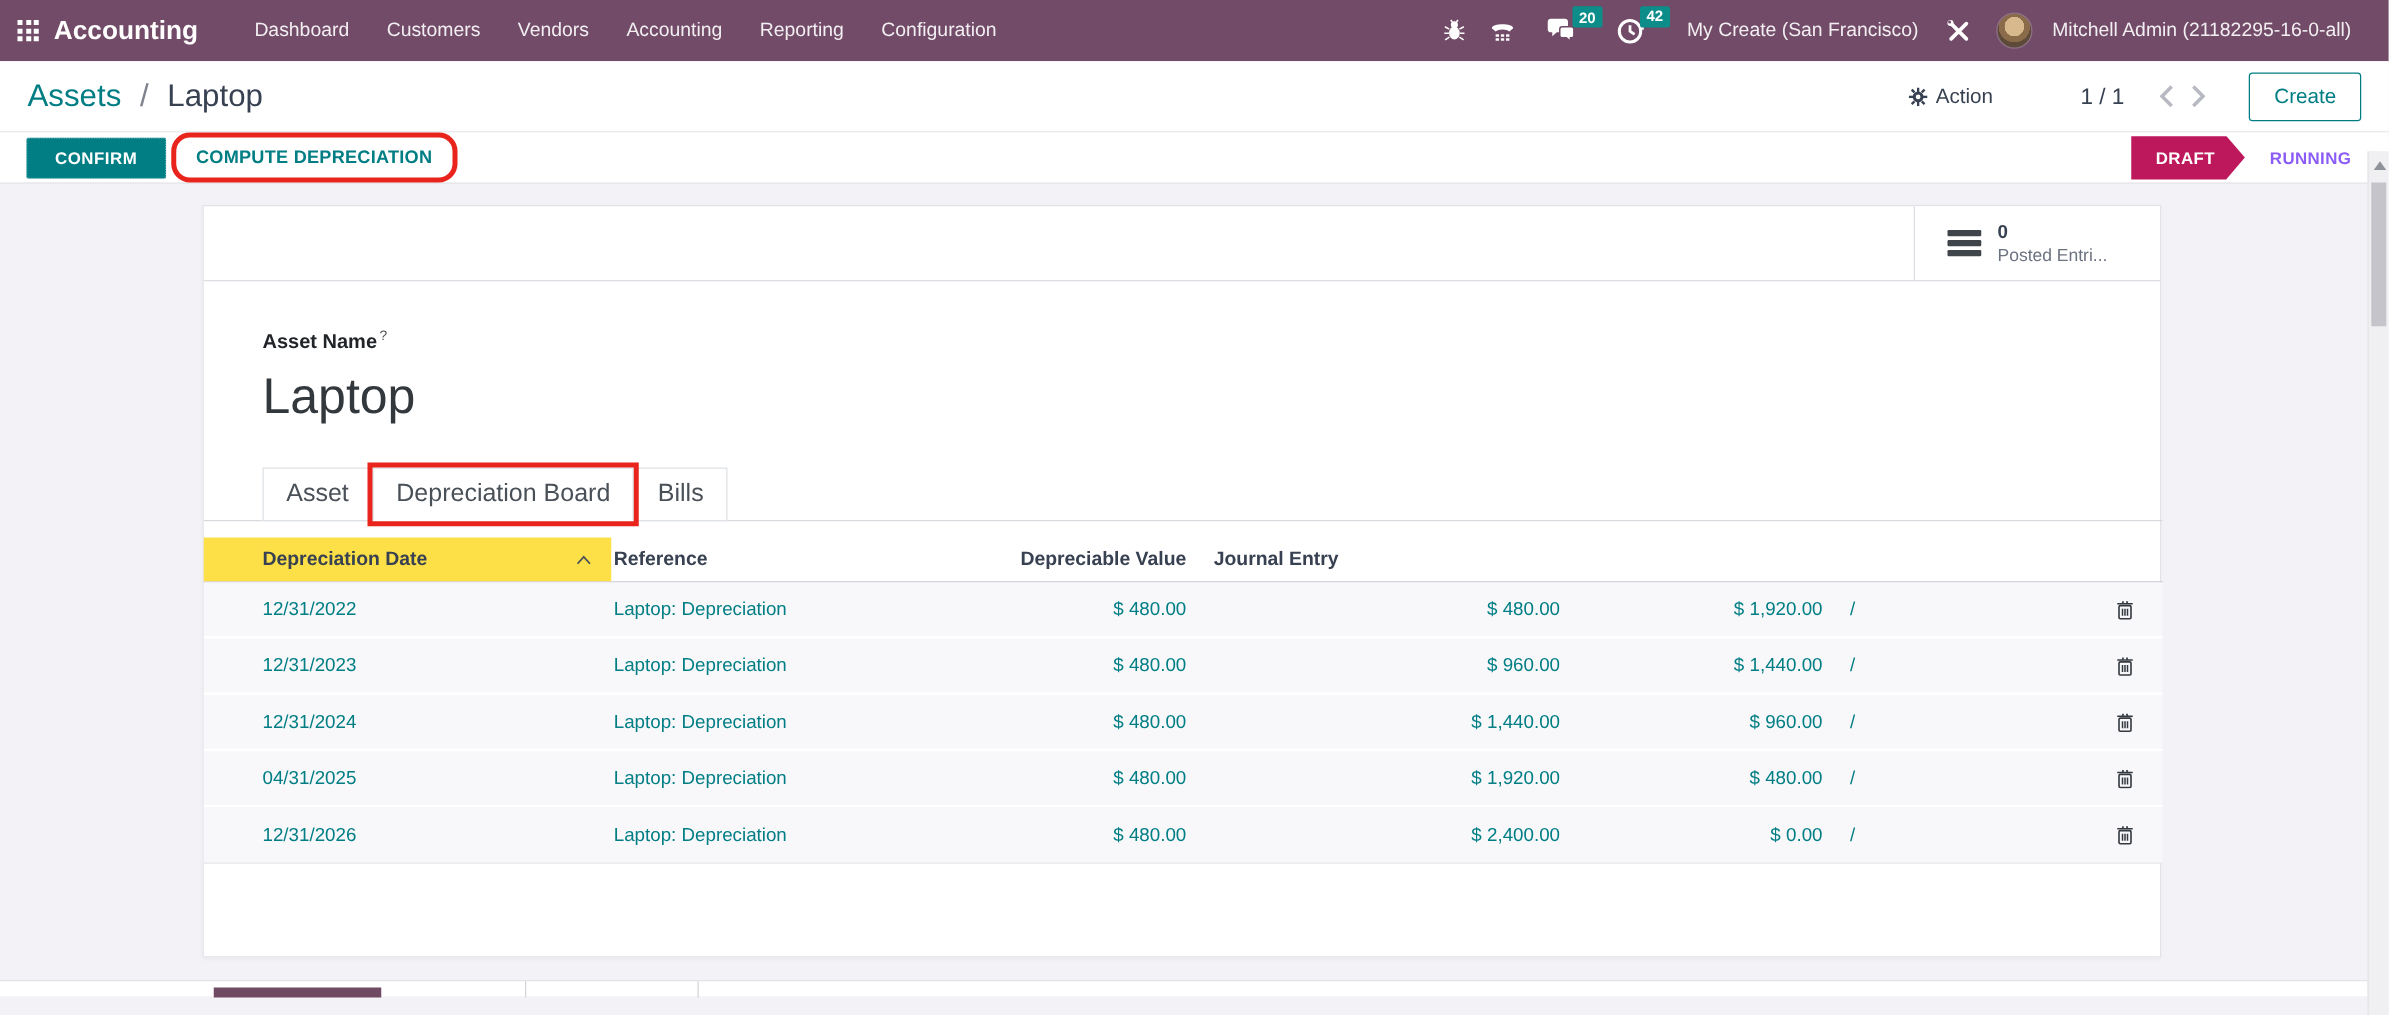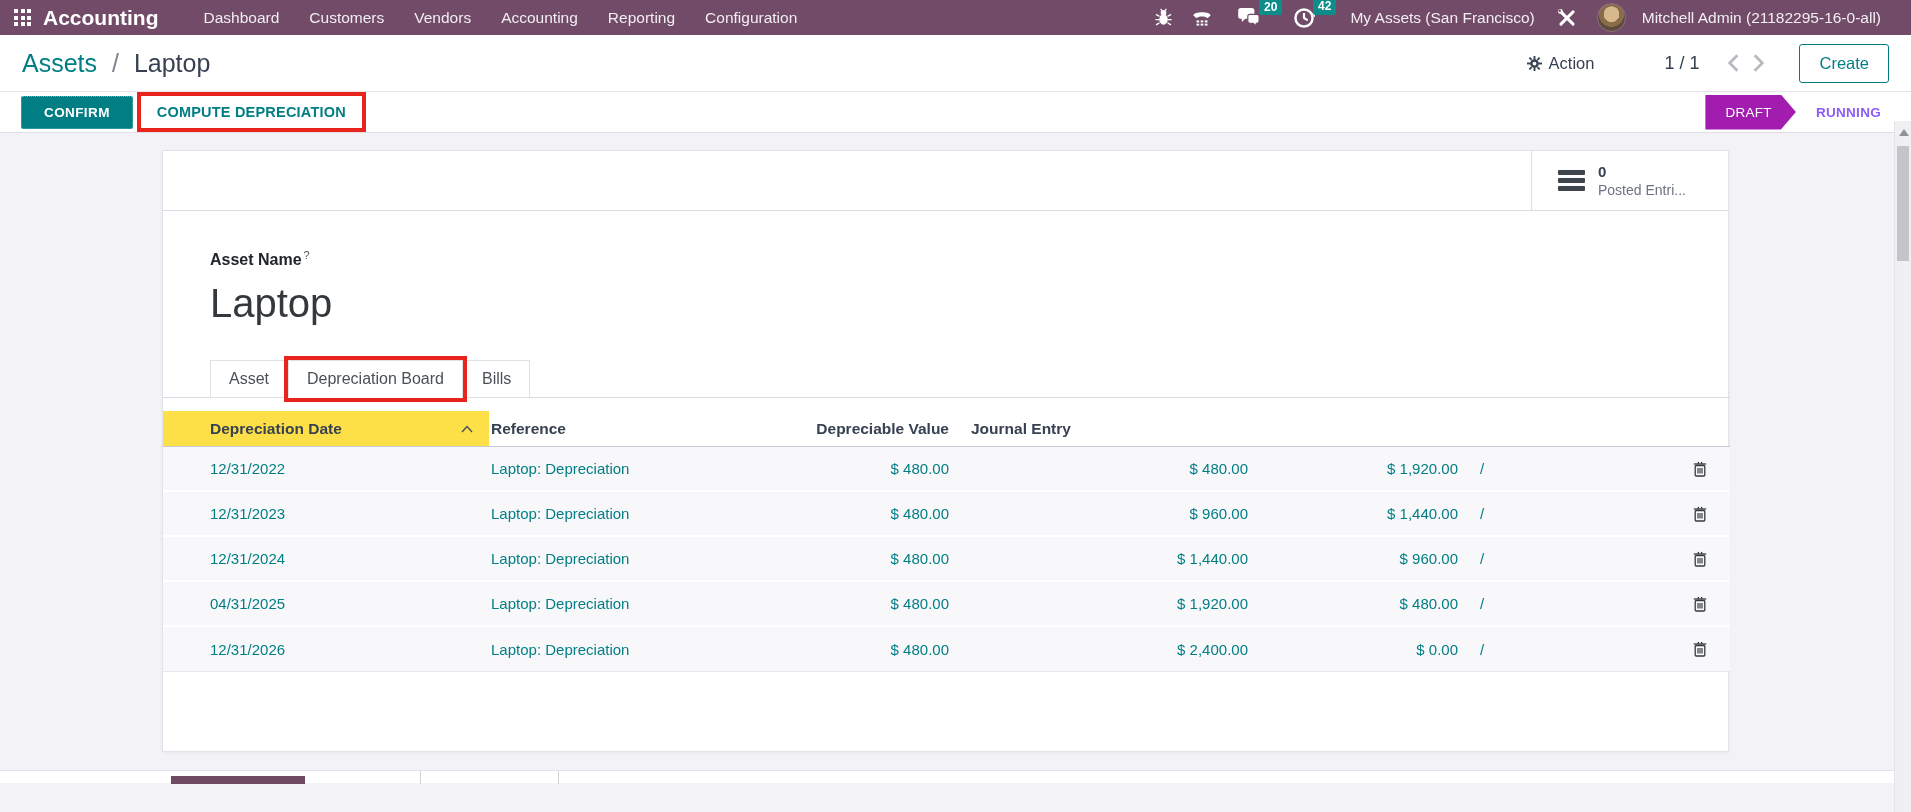--- a/index.html
+++ b/index.html
@@ -5,21 +5,21 @@
   * { box-sizing: border-box; }
   html,body { margin:0; padding:0; }
   body {
     width:1911px; height:812px; overflow:hidden;
     font-family:"Liberation Sans", sans-serif;
     background:#f3f3f7; color:#374151; position:relative;
   }
 
   
   .navbar {
-    height:35px; background:#714B67; color:#fff;
+    height:49px; background:#714B67; color:#fff;
     display:flex; align-items:center; padding:0 18px 0 14px;
   }
   .apps-icon { display:grid; grid-template-columns:repeat(3,4px); grid-gap:2.5px; margin-right:12px; cursor:pointer; }
   .apps-icon span { width:4px; height:4px; background:#fff; }
   .brand { font-size:21px; font-weight:bold; margin-right:30px; cursor:pointer; }
   .top-menu { display:flex; align-items:center; }
   .menu-item { font-size:15.5px; padding:8px 15px; color:#f2eef1; cursor:pointer; white-space:nowrap; }
   .nav-right { margin-left:auto; display:flex; align-items:center; }
   .icon-btn { position:relative; padding:5px 9px; cursor:pointer; display:flex; align-items:center; }
   .icon-btn svg { display:block; }
@@ -59,24 +59,24 @@
     background:#017E84; border:1px dotted #5fb3b6; color:#fff; font-weight:bold;
     font-size:13.5px; letter-spacing:.4px; padding:8px 22px; border-radius:2px; cursor:pointer;
     font-family:"Liberation Sans", sans-serif;
   }
   .btn-compute {
     background:#fff; border:none; color:#017E84; font-weight:bold;
     font-size:14.5px; letter-spacing:.2px; padding:8px 16px; cursor:pointer;
     font-family:"Liberation Sans", sans-serif;
   }
   .annotation-red { outline:4px solid #E8241D; }
-  .compute-wrap { margin-left:8px; }
+  .compute-wrap { margin-left:8px;border-radius:11px; }
   .statusbar { margin-left:auto; margin-right:30px; display:flex; align-items:center; }
   .status-arrow {
-    background:#a21caf; color:#fff; font-weight:normal; font-size:13.5px; letter-spacing:.3px;
+    background:#be185d; color:#fff; font-weight:bold; font-size:13.5px; letter-spacing:.3px;
     padding:10px 24px 10px 20px;
     clip-path:polygon(0 0, calc(100% - 15px) 0, 100% 50%, calc(100% - 15px) 100%, 0 100%);
     cursor:pointer;
   }
   .status-plain { color:#8b5cf6; font-weight:bold; font-size:13.5px; letter-spacing:.3px; margin-left:20px; cursor:pointer; }
 
   
   .content { position:relative; height:650px; }
   .sheet {
     position:absolute; left:162px; top:17px; width:1567px; height:602px;
@@ -95,21 +95,21 @@
 
   .sheet-body { padding:38px 0 0 47px; }
   .field-label { font-size:16px; font-weight:bold; color:#212529; }
   .field-label sup { font-size:11px; color:#555; font-weight:normal; margin-left:2px; }
   .asset-title { font-size:40px; color:#33383d; margin-top:12px; font-weight:normal; cursor:text; }
 
   
   .tabs { display:flex; margin:34px 0 0 -47px; padding-left:47px; width:1567px; border-bottom:1px solid #d9d9df; }
   .tab {
     border:1px solid #dee2e6; background:#fff; color:#495057;
-    font-size:16px; padding:9px 18px; margin-bottom:-1px; cursor:pointer; white-space:nowrap;
+    font-size:20px; padding:9px 18px; margin-bottom:-1px; cursor:pointer; white-space:nowrap;
   }
   .tab + .tab { margin-left:0; }
   .tab.active { border-bottom-color:#fff; position:relative; z-index:2; }
 
   
   .dtable { width:1567px; margin:13px 0 0 -47px; font-size:15px; }
   .trow { display:grid; grid-template-columns:326px 200px 260px 299px 210px 212px 60px; align-items:center; }
   .thead { height:36px; border-bottom:1px solid #c9c9d1; color:#374151; font-weight:bold; font-size:15.5px; }
   .th { height:100%; display:flex; align-items:center; cursor:pointer; }
   .th-date { background:#fde047; padding-left:47px; }
@@ -205,21 +205,21 @@
       <span class="badge">20</span>
     </div>
     <div class="icon-btn" style="margin-left:14px;">
       <svg width="22" height="22" viewBox="0 0 18 18">
           <circle cx="9" cy="9" r="7" fill="none" stroke="#fff" stroke-width="2"></circle>
           <polyline points="9,5 9,9 12,11" fill="none" stroke="#fff" stroke-width="1.8"></polyline>
           <path d="M15.8 5.5 l2 .4 -.6 2" fill="none" stroke="#fff" stroke-width="1.6"></path>
         </svg>
       <span class="badge">42</span>
     </div>
-    <div class="company-name" style="margin-left:14px;">My Assets (San Francisco)</div>
+    <div class="company-name" style="margin-left:14px;">My Create (San Francisco)</div>
     <div class="icon-btn">
       <svg width="22" height="22" viewBox="0 0 18 18">
           <g stroke="#fff" stroke-width="2.4" stroke-linecap="round">
             <line x1="4" y1="4" x2="14" y2="14"></line>
             <line x1="14" y1="4" x2="4" y2="14"></line>
           </g>
           <circle cx="3.6" cy="3.6" r="2" fill="#fff"></circle>
           <circle cx="3" cy="3" r="1" fill="#714B67"></circle>
         </svg>
     </div>

